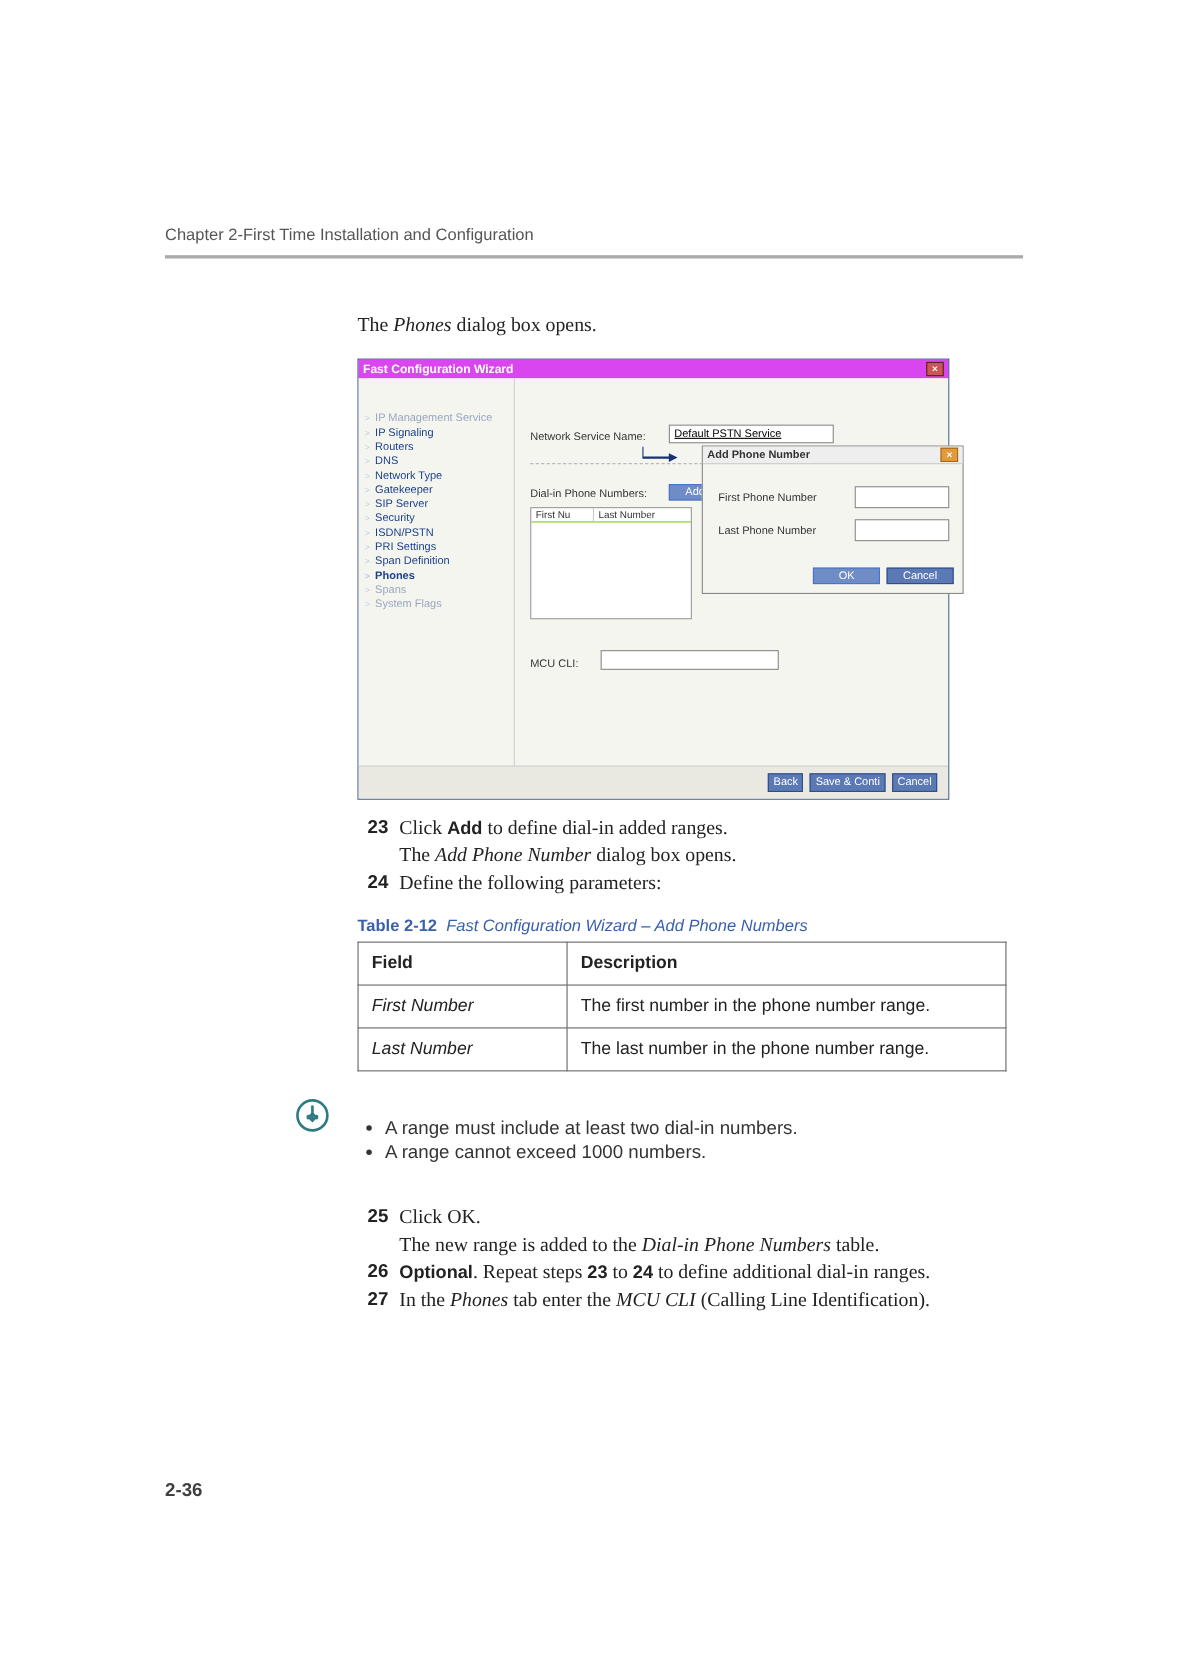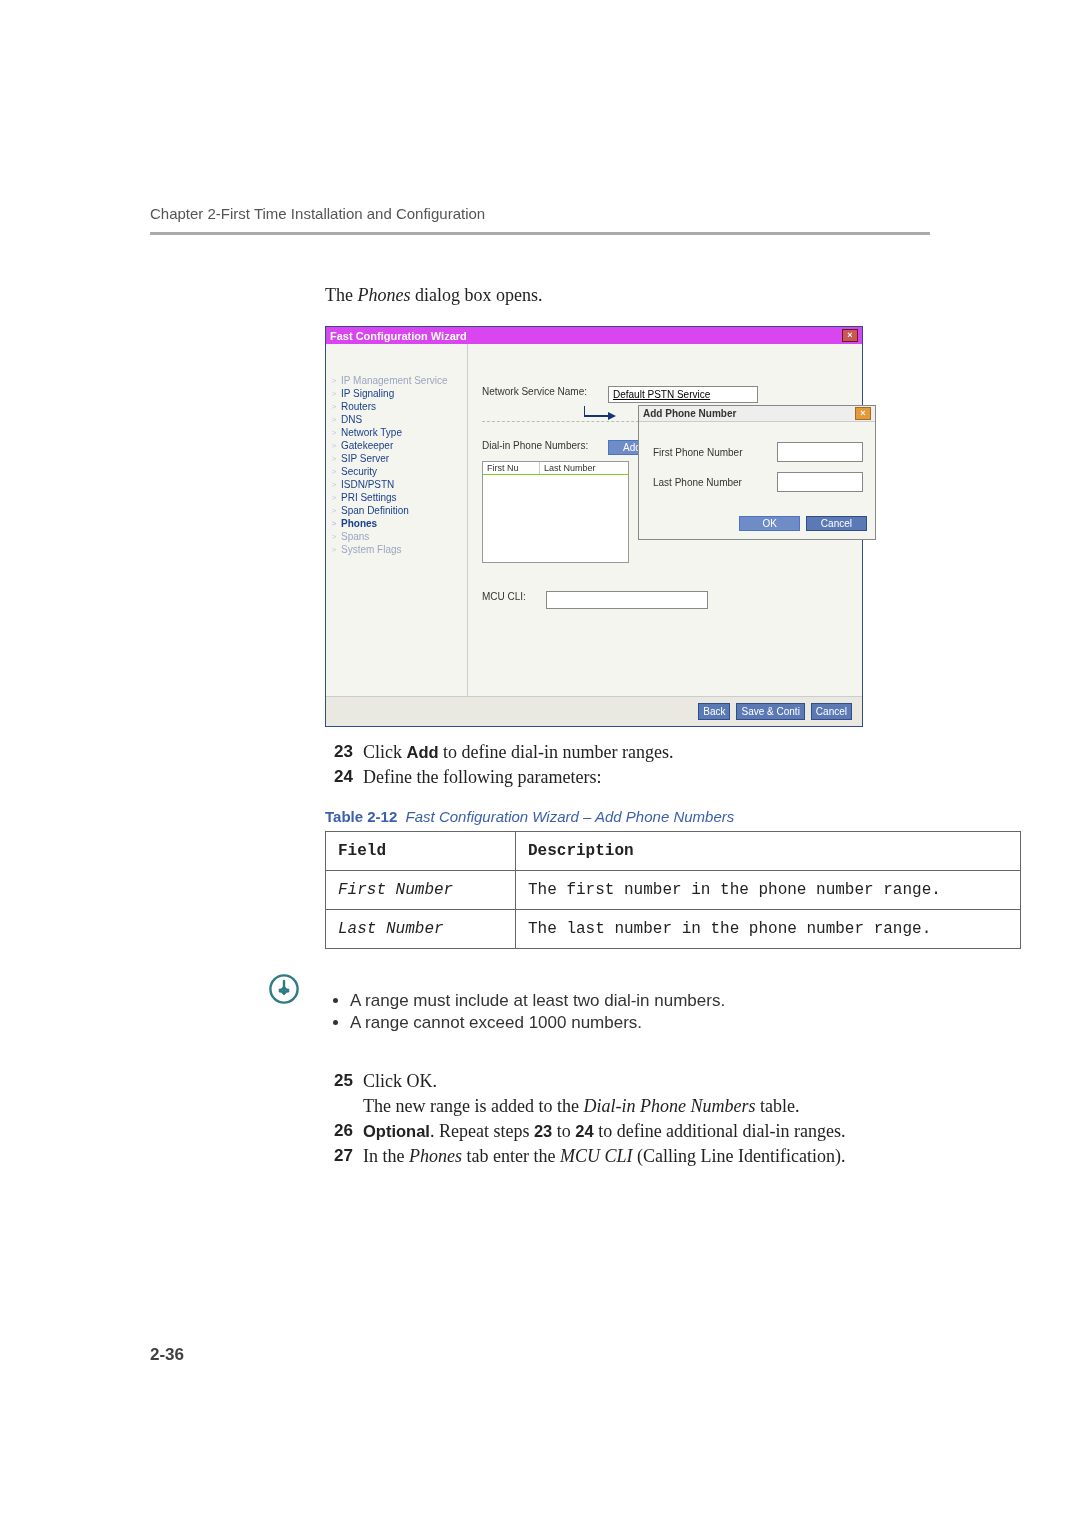--- a/index.html
+++ b/index.html
@@ -98,21 +98,21 @@
     flex: 1;
     padding: 42px 14px 10px 14px;
     position: relative;
     min-height: 300px;
   }
   .dashed {
     border-bottom: 1px dashed #bbb;
     margin: 18px 0 18px 0;
     width: 100%;
   }
-  .row { display: flex; align-items: flex-start; gap: 6px; margin-bottom: 6px; }
+  .row { display: flex; align-items: flex-end; gap: 6px; margin-bottom: 6px; }
   .lab { min-width: 120px; }
   .txt-input {
     border: 1px solid #888;
     background: #fff;
     height: 17px;
     padding: 0 4px;
     font-size: 10px;
     box-sizing: border-box;
     text-decoration: underline;
   }
@@ -234,23 +234,23 @@
   .body-text .b { font-family: Arial, Helvetica, sans-serif; font-weight: bold; font-size: 16.5px; }
   .caption {
     font-family: Arial, Helvetica, sans-serif;
     font-size: 15px;
     color: #3a5fad;
     font-weight: bold;
     margin: 20px 0 6px 0;
   }
   .caption .light { font-weight: normal; font-style: italic; }
   table.data {
-    width: 696px;
+    width: 590px;
     border-collapse: collapse;
-    font-family: Liberation Mono, monospace;
+    font-family: Liberation Sans, sans-serif;
     font-size: 16px;
   }
   table.data th, table.data td {
     border: 1px solid #666;
     padding: 10px 12px;
     text-align: left;
     vertical-align: top;
   }
   table.data th {
     font-weight: bold;
@@ -423,21 +423,27 @@
       <div class="wizard-footer">
         <span class="foot-btn">Back</span>
         <span class="foot-btn">Save &amp; Conti</span>
         <span class="foot-btn">Cancel</span>
       </div>
     </div>
 
     <div class="num-item">
       <span class="num">23</span>
       <span class="body-text">
-        <span>Click </span><span class="b">Add</span><span> to define dial-in number ranges.</span>
+        <span>Click </span><span class="b">Add</span><span> to define dial-in added ranges.</span>
+      </span>
+    </div>
+    <div class="num-item">
+      <span class="num"></span>
+      <span class="body-text">
+        <span>The </span><span class="italic">Add Phone Number</span><span> dialog box opens.</span>
       </span>
     </div>
     <div class="num-item">
       <span class="num">24</span>
       <span class="body-text">Define the following parameters:</span>
     </div>
 
     <div class="caption">
       <span>Table 2-12</span>&nbsp;&nbsp;<span class="light">Fast Configuration Wizard – Add Phone Numbers</span>
     </div>

